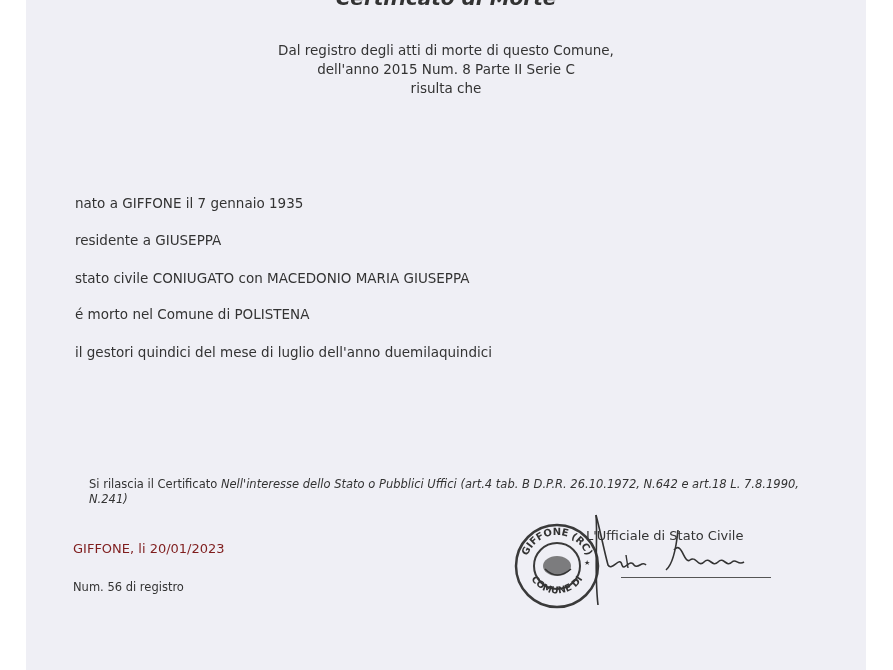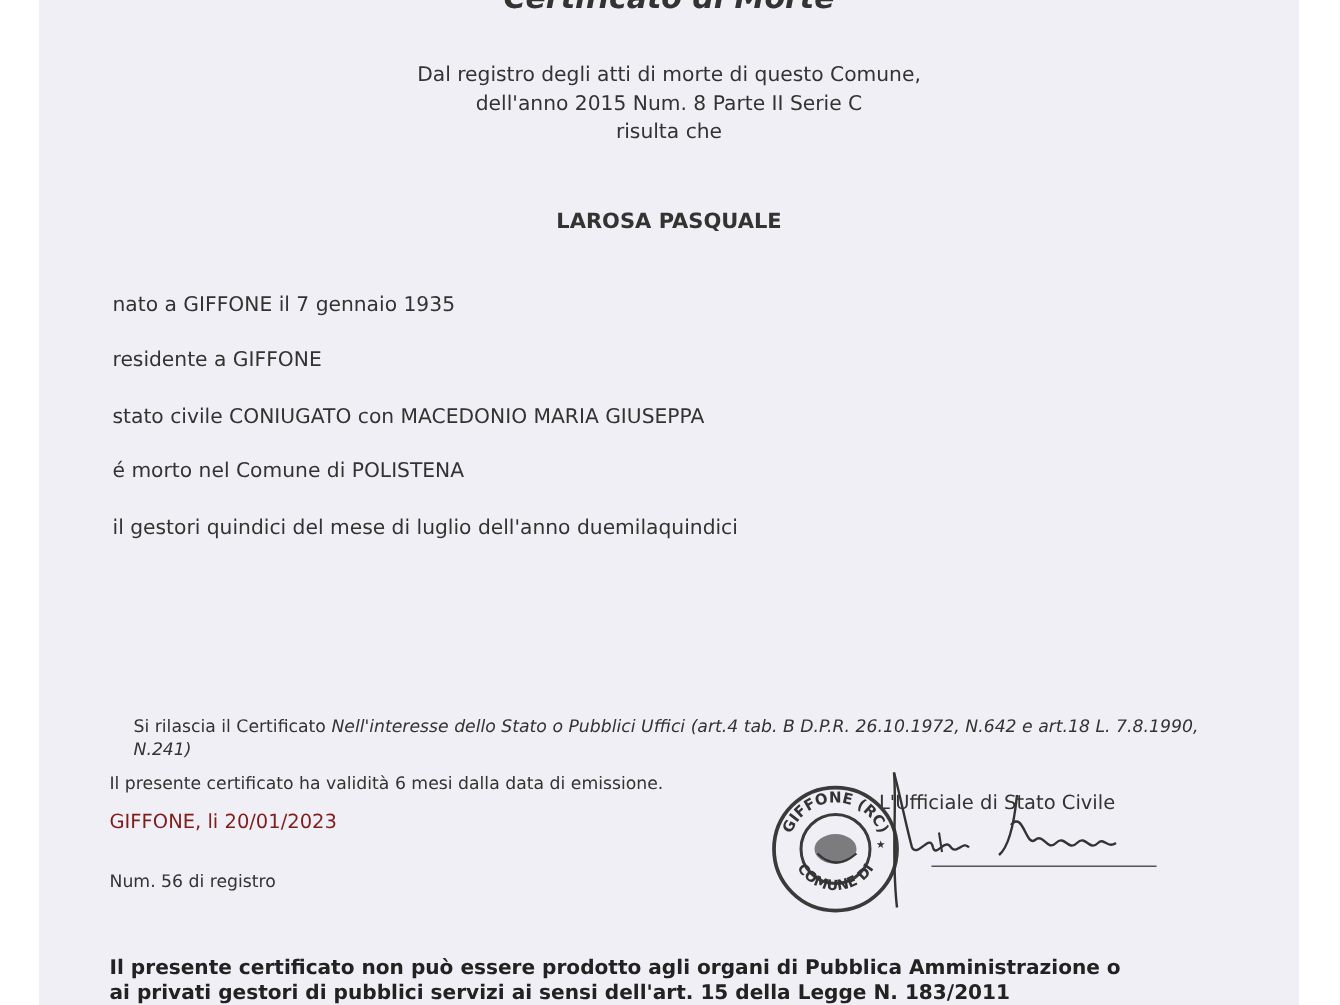--- a/index.html
+++ b/index.html
@@ -108,33 +108,31 @@
 <div class="page">
 
   <div class="abs title">Certificato di Morte</div>
 
   <div class="abs intro">
     <div>Dal registro degli atti di morte di questo Comune,</div>
     <div>dell'anno 2015 Num. 8 Parte II Serie C</div>
     <div>risulta che</div>
   </div>
 
-  <div class="abs name">LAROSA PASQUALE</div>
 
   <div class="abs line" style="top:195px">nato a GIFFONE il 7 gennaio 1935</div>
-  <div class="abs line" style="top:232px">residente a GIFFONE</div>
+  <div class="abs line" style="top:232px">residente a GIUSEPPA</div>
   <div class="abs line" style="top:306px">é morto nel Comune di POLISTENA</div>
   <div class="abs line" style="top:270px">stato civile CONIUGATO  con MACEDONIO MARIA GIUSEPPA</div>
   <div class="abs line" style="top:344px">il gestori quindici del mese di luglio dell'anno duemilaquindici</div>
 
   <div class="abs small-wrap">
     <span>Si rilascia il Certificato </span><i>Nell'interesse dello Stato o Pubblici Uffici (art.4 tab. B D.P.R. 26.10.1972, N.642 e art.18 L. 7.8.1990, N.241)</i>
   </div>
 
-  <div class="abs small" style="top:515px">Il presente certificato ha validità 6 mesi dalla data di emissione.</div>
 
   <div class="abs date">GIFFONE, li 20/01/2023</div>
 
   <div class="abs regnum">Num. 56 di registro</div>
 
   <div class="abs officer">L'Ufficiale di Stato Civile</div>
 
   <div class="abs sig-line"></div>
 
   <svg class="abs stamp" viewBox="0 0 86 86">
@@ -155,18 +153,14 @@
     <text x="70" y="42" font-size="7" fill="#333">★</text>
   </svg>
 
   <svg class="abs signature" viewBox="0 0 190 100">
     <path d="M 10 5 C 12 30, 8 60, 12 95" fill="none" stroke="#333" stroke-width="1.6"></path>
     <path d="M 10 5 C 14 20, 18 40, 22 55 C 26 62, 34 45, 36 55 C 38 62, 44 48, 48 55 C 52 60, 56 50, 60 55" fill="none" stroke="#333" stroke-width="1.6"></path>
     <path d="M 40 45 L 42 58" fill="none" stroke="#333" stroke-width="1.4"></path>
     <path d="M 92 20 C 90 40, 86 55, 80 60 M 88 40 C 96 30, 98 55, 104 50 C 110 45, 112 58, 118 52 C 124 46, 126 58, 132 52 C 138 46, 140 58, 146 52 C 150 48, 152 56, 158 52" fill="none" stroke="#333" stroke-width="1.6"></path>
   </svg>
 
-  <div class="abs footer">
-    <div>Il presente certificato non può essere prodotto agli organi di Pubblica Amministrazione o</div>
-    <div>ai privati gestori di pubblici servizi ai sensi dell'art. 15 della Legge N. 183/2011</div>
-  </div>
 
 </div>
 
 </body></html>

